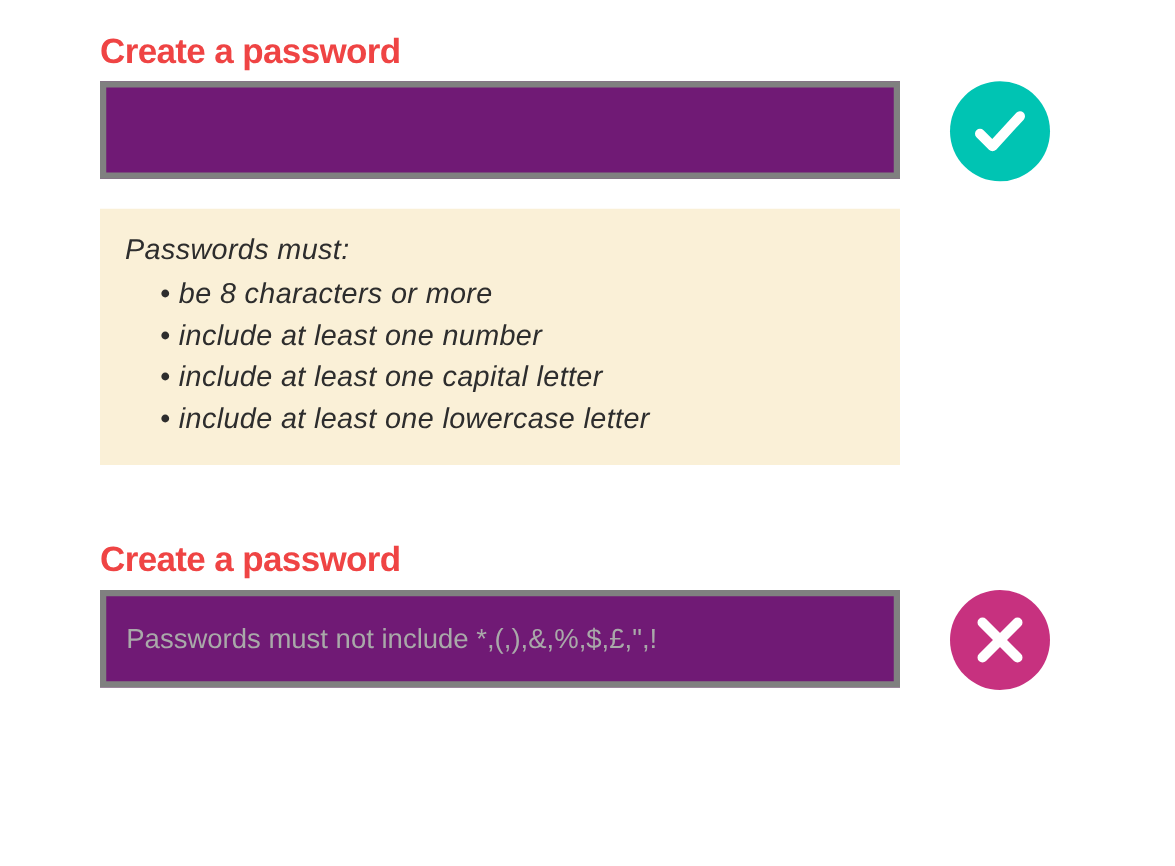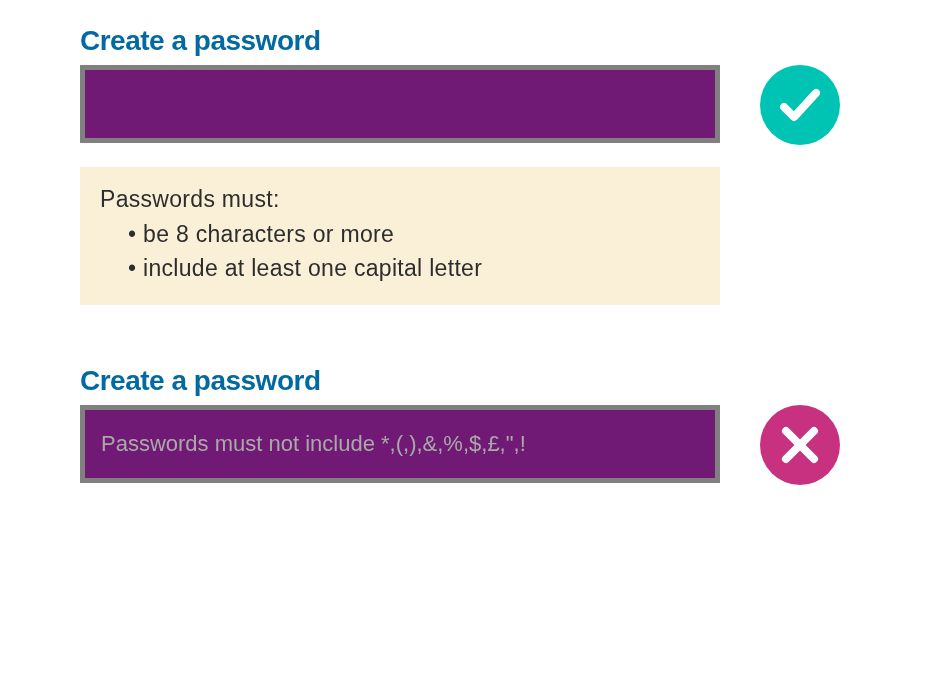--- a/index.html
+++ b/index.html
@@ -21,21 +21,21 @@
     }
     .example-block.second {
       margin-top: 60px;
     }
     .form-area {
       width: 640px;
     }
     .label {
       font-size: 28px;
       font-weight: bold;
-      color: #0369a1;
+      color: #ef4444;
       margin-bottom: 8px;
       letter-spacing: -0.5px;
     }
     .input-box {
       width: 100%;
       height: 78px;
       border: 5px solid #808080;
       background: #701a75;
       font-size: 22px;
       font-family: inherit;
@@ -50,20 +50,21 @@
     }
     .hint-box {
       background: #faf0d7;
       padding: 16px 20px 20px 20px;
       margin-top: 24px;
       font-size: 23px;
       color: #2d2d2d;
       font-weight: 300;
       line-height: 1.45;
       letter-spacing: 0.3px;
+      font-style: italic;
     }
     .hint-title {
       margin-bottom: 2px;
     }
     .hint-item {
       padding-left: 4px;
       margin-left: 24px;
     }
     .status-icon {
       width: 80px;
@@ -92,21 +93,23 @@
 </head>
 <body>
 
 <div class="example-block">
   <div class="form-area">
     <div class="label">Create a password</div>
     <input type="text" class="input-box" style="">
     <div class="hint-box">
       <div class="hint-title">Passwords must:</div>
       <div class="hint-item">• be 8 characters or more</div>
+      <div class="hint-item">• include at least one number</div>
       <div class="hint-item">• include at least one capital letter</div>
+      <div class="hint-item">• include at least one lowercase letter</div>
     </div>
   </div>
   <div class="status-icon good">
     <svg viewBox="0 0 24 24" fill="none" stroke="#ffffff" stroke-width="4" stroke-linecap="round" stroke-linejoin="round">
       <polyline points="4,13 9,18 20,6"></polyline>
     </svg>
   </div>
 </div>
 
 <div class="example-block second">

